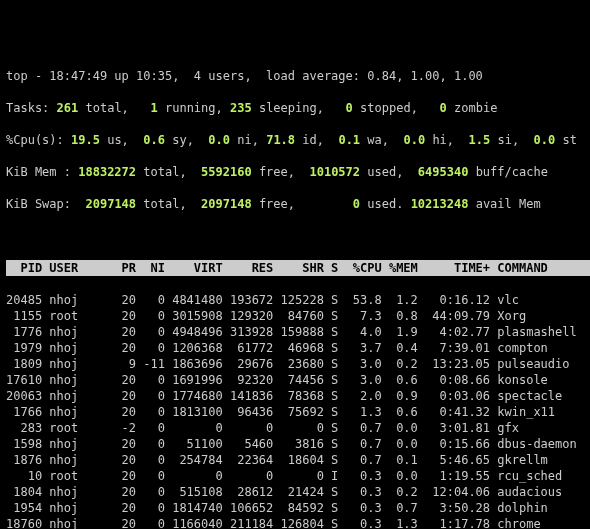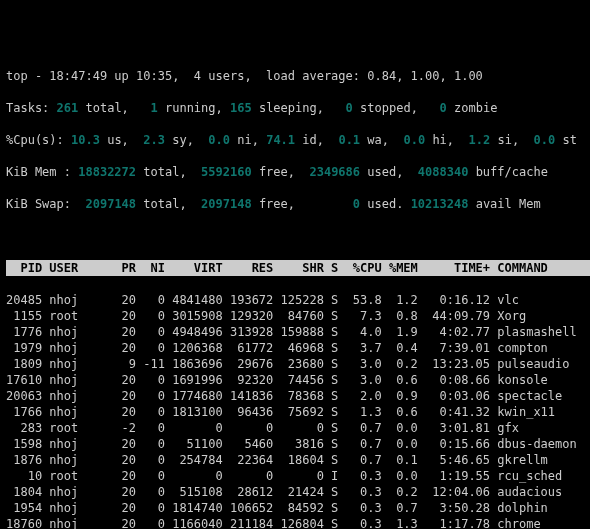--- a/index.html
+++ b/index.html
@@ -11,33 +11,33 @@
     overflow: hidden;
   }
   body {
     font-family: "DejaVu Sans Mono", "Liberation Mono", "Menlo", "Consolas", monospace;
     font-size: 12px;
     line-height: 16px;
     color: #ccc;
     white-space: pre;
     padding: 4px 6px;
   }
-  .b  { font-weight: bold; color: #0f766e; }
+  .b  { font-weight: bold; color: #bef264; }
   .hdr { background: #000; color: #ccc; }
   .colhdr { background: #ccc; color: #000; font-weight: bold; display: block; }
   .row { display: block; }
 </style>
 </head>
 <body>
 
 
 
 <span class="row hdr">top - 18:47:49 up 10:35,  4 users,  load average: 0.84, 1.00, 1.00</span>
-<span class="row hdr">Tasks: <span class="b">261</span> total,   <span class="b">1</span> running, <span class="b">165</span> sleeping,   <span class="b">0</span> stopped,   <span class="b">0</span> zombie</span>
-<span class="row hdr">%Cpu(s): <span class="b">10.3</span> us,  <span class="b">2.3</span> sy,  <span class="b">0.0</span> ni, <span class="b">74.1</span> id,  <span class="b">0.1</span> wa,  <span class="b">0.0</span> hi,  <span class="b">1.2</span> si,  <span class="b">0.0</span> st</span>
-<span class="row hdr">KiB Mem : <span class="b">18832272</span> total,  <span class="b">5592160</span> free,  <span class="b">2349686</span> used,  <span class="b">4088340</span> buff/cache</span>
+<span class="row hdr">Tasks: <span class="b">261</span> total,   <span class="b">1</span> running, <span class="b">235</span> sleeping,   <span class="b">0</span> stopped,   <span class="b">0</span> zombie</span>
+<span class="row hdr">%Cpu(s): <span class="b">19.5</span> us,  <span class="b">0.6</span> sy,  <span class="b">0.0</span> ni, <span class="b">71.8</span> id,  <span class="b">0.1</span> wa,  <span class="b">0.0</span> hi,  <span class="b">1.5</span> si,  <span class="b">0.0</span> st</span>
+<span class="row hdr">KiB Mem : <span class="b">18832272</span> total,  <span class="b">5592160</span> free,  <span class="b">1010572</span> used,  <span class="b">6495340</span> buff/cache</span>
 <span class="row hdr">KiB Swap:  <span class="b">2097148</span> total,  <span class="b">2097148</span> free,        <span class="b">0</span> used. <span class="b">10213248</span> avail Mem</span>
 <span class="row"> </span>
 <span class="colhdr">  PID USER      PR  NI    VIRT    RES    SHR S  %CPU %MEM     TIME+ COMMAND      </span>
 <div id="process-list"><span class="row">20485 nhoj      20   0 4841480 193672 125228 S  53.8  1.2   0:16.12 vlc          </span><span class="row"> 1155 root      20   0 3015908 129320  84760 S   7.3  0.8  44:09.79 Xorg         </span><span class="row"> 1776 nhoj      20   0 4948496 313928 159888 S   4.0  1.9   4:02.77 plasmashell  </span><span class="row"> 1979 nhoj      20   0 1206368  61772  46968 S   3.7  0.4   7:39.01 compton      </span><span class="row"> 1809 nhoj       9 -11 1863696  29676  23680 S   3.0  0.2  13:23.05 pulseaudio   </span><span class="row">17610 nhoj      20   0 1691996  92320  74456 S   3.0  0.6   0:08.66 konsole      </span><span class="row">20063 nhoj      20   0 1774680 141836  78368 S   2.0  0.9   0:03.06 spectacle    </span><span class="row"> 1766 nhoj      20   0 1813100  96436  75692 S   1.3  0.6   0:41.32 kwin_x11     </span><span class="row">  283 root      -2   0       0      0      0 S   0.7  0.0   3:01.81 gfx          </span><span class="row"> 1598 nhoj      20   0   51100   5460   3816 S   0.7  0.0   0:15.66 dbus-daemon  </span><span class="row"> 1876 nhoj      20   0  254784  22364  18604 S   0.7  0.1   5:46.65 gkrellm      </span><span class="row">   10 root      20   0       0      0      0 I   0.3  0.0   1:19.55 rcu_sched    </span><span class="row"> 1804 nhoj      20   0  515108  28612  21424 S   0.3  0.2  12:04.06 audacious    </span><span class="row"> 1954 nhoj      20   0 1814740 106652  84592 S   0.3  0.7   3:50.28 dolphin      </span><span class="row">18760 nhoj      20   0 1166040 211184 126804 S   0.3  1.3   1:17.78 chrome       </span></div>
 
 
 
 
 </body></html>

